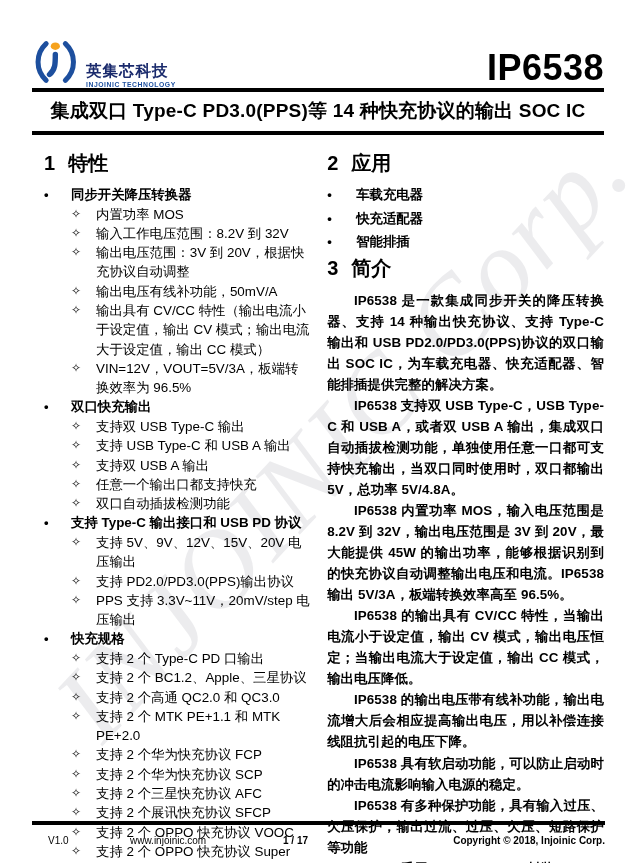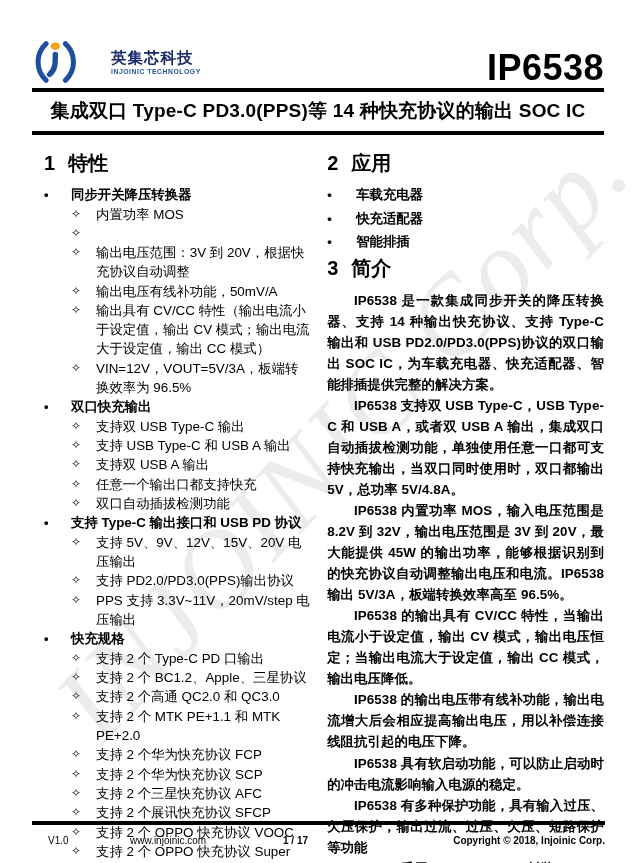--- a/index.html
+++ b/index.html
@@ -36,21 +36,21 @@
   .content { position: relative; z-index: 1; }
 
   
   .header {
     margin: 33px 31px 0 32px;
     display: flex;
     justify-content: space-between;
     align-items: flex-end;
     height: 55px;
   }
-  .logo { display: flex; align-items: center; gap: 25px; }
+  .logo { display: flex; align-items: flex-end; }
   .logo svg { display: block; }
   .logo-text { margin-left: 4px; display: flex; flex-direction: column; justify-content: center; }
   .brand-cn {
     font-size: 15.5px;
     font-weight: 700;
     color: #1a2a6c;
     letter-spacing: 1px;
     line-height: 1.1;
   }
   .brand-en {
@@ -173,20 +173,21 @@
             <div class="li l1">
               <span class="b1">•</span>
               <span class="gl">同步开关降压转换器</span>
             </div>
             <div class="li l2">
               <span class="b2">✧</span>
               <span class="it">内置功率 MOS</span>
             </div>
             <div class="li l2">
               <span class="b2">✧</span>
+              <span class="it">输入工作电压范围：8.2V 到 32V</span>
             </div>
             <div class="li l2">
               <span class="b2">✧</span>
               <span class="it">输出电压范围：3V 到 20V，根据快充协议自动调整</span>
             </div>
             <div class="li l2">
               <span class="b2">✧</span>
               <span class="it">输出电压有线补功能，50mV/A</span>
             </div>
             <div class="li l2">

